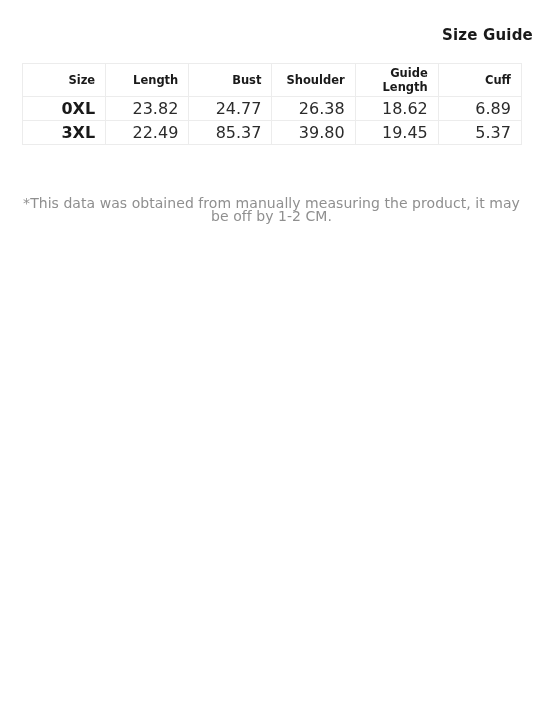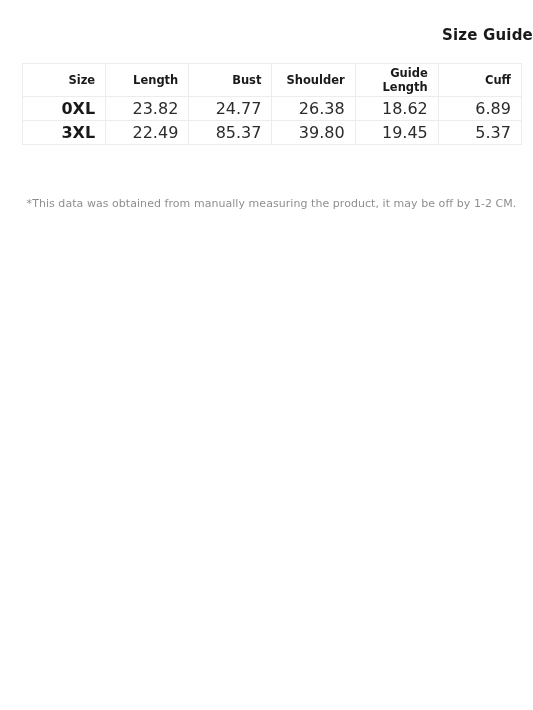--- a/index.html
+++ b/index.html
@@ -84,21 +84,21 @@
     font-weight: bold;
     color: #1a1a1a;
   }
 
   .table-note {
     position: absolute;
     left: 22px;
     top: 197px;
     width: 499px;
     text-align: center;
-    font-size: 11px;
+    font-size: 14px;
     color: #8f8f8f;
     line-height: 13px;
     letter-spacing: 0.05px;
   }
 </style>
 </head>
 <body>
 
 <div class="page">
 

